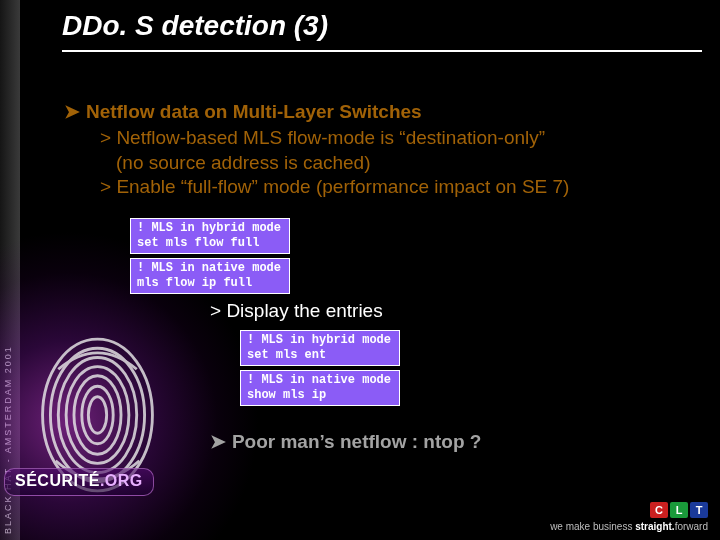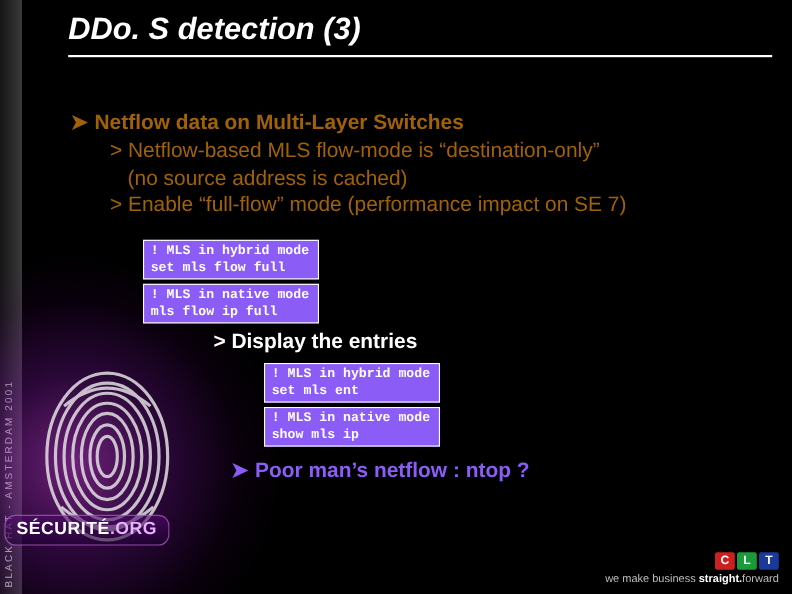--- a/index.html
+++ b/index.html
@@ -58,24 +58,24 @@
     font-size: 12px;
     font-weight: bold;
     color: #fff;
     padding: 2px 6px 2px 6px;
     line-height: 1.25;
     white-space: pre;
     display: inline-block;
   }
   .code-box.b1 { position: absolute; left: 130px; top: 218px; width: 160px; }
   .code-box.b2 { position: absolute; left: 130px; top: 258px; width: 160px; }
-  .display-line { position: absolute; left: 194px; top: 300px; color:#fff; font-size:19px;font-weight:bold; }
+  .display-line { position: absolute; left: 210px; top: 300px; color:#fff; font-size:19px; }
   .code-box.b3 { position: absolute; left: 240px; top: 330px; width: 160px; }
   .code-box.b4 { position: absolute; left: 240px; top: 370px; width: 160px; }
-  .bullet-final { position: absolute; left: 210px; top: 416px; font-weight: bold; color:#8b5cf6; font-size:19px; }
+  .bullet-final { position: absolute; left: 210px; top: 430px; font-weight: bold; color:#a3a3a3; font-size:19px; }
   .glow {
     position: absolute;
     left: -60px; top: 230px;
     width: 320px; height: 320px;
     background: radial-gradient(circle at 40% 60%, rgba(200,60,220,0.55) 0%, rgba(120,20,160,0.35) 30%, rgba(60,0,80,0.15) 55%, rgba(0,0,0,0) 70%);
     pointer-events: none;
   }
   .fingerprint {
     position: absolute;
     left: 30px; top: 330px;

